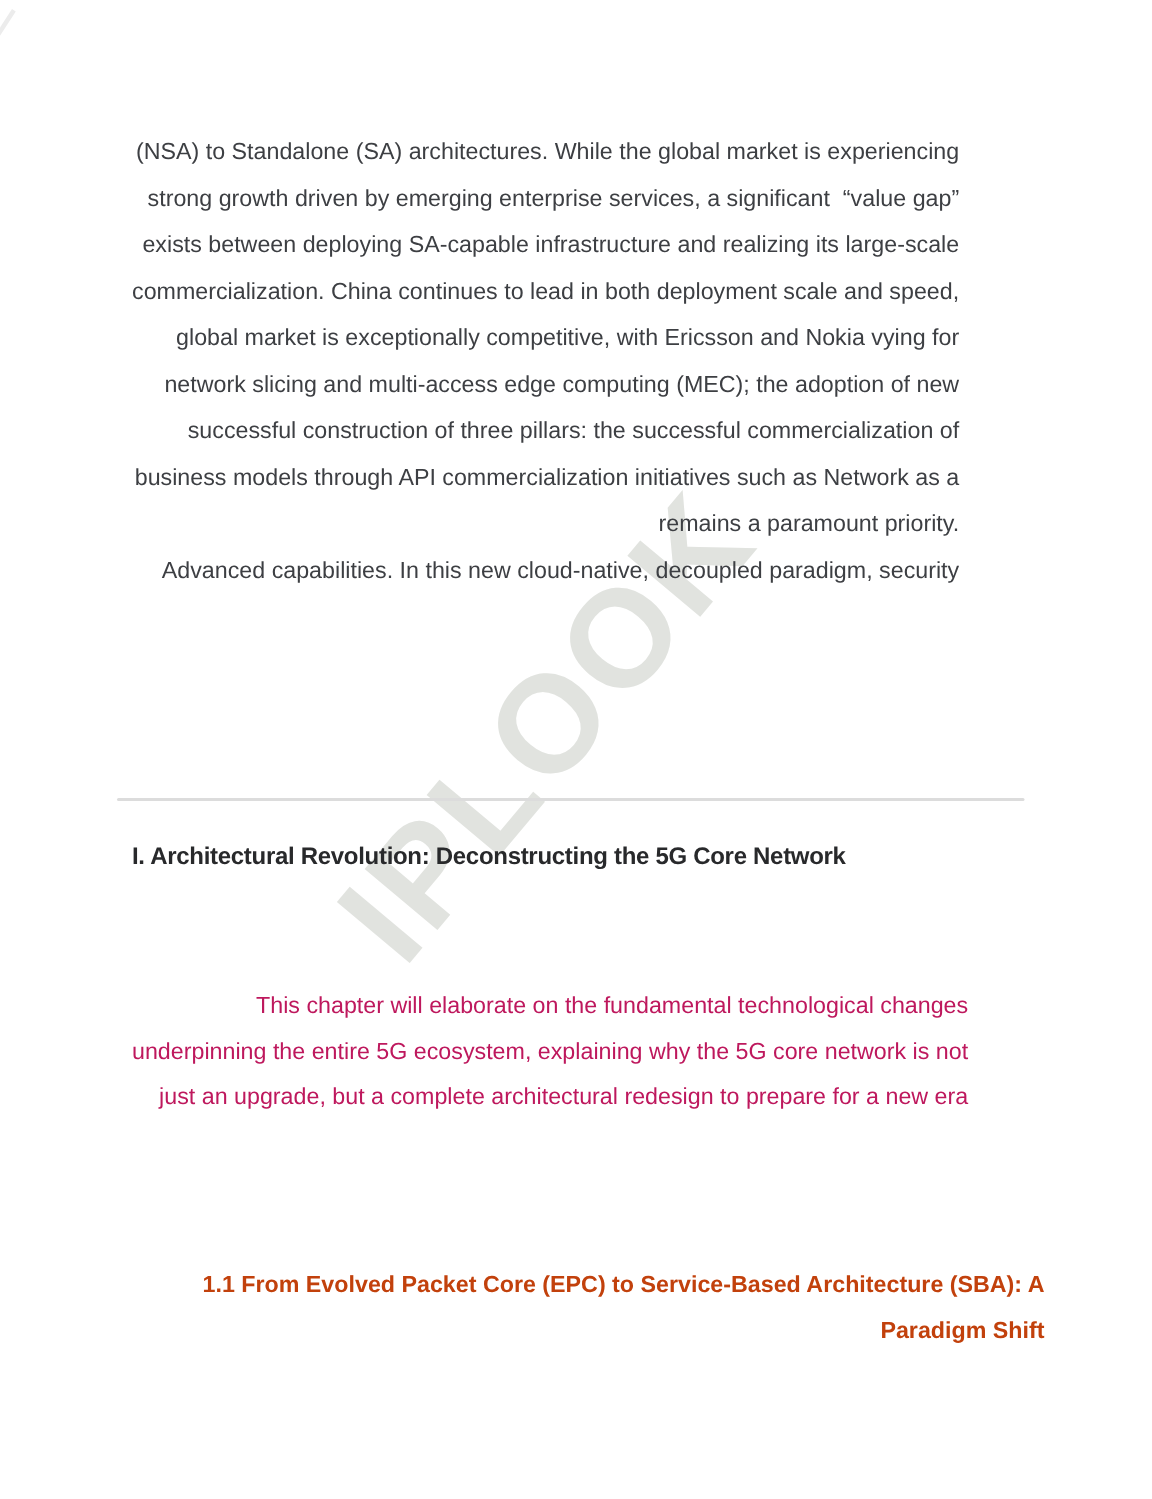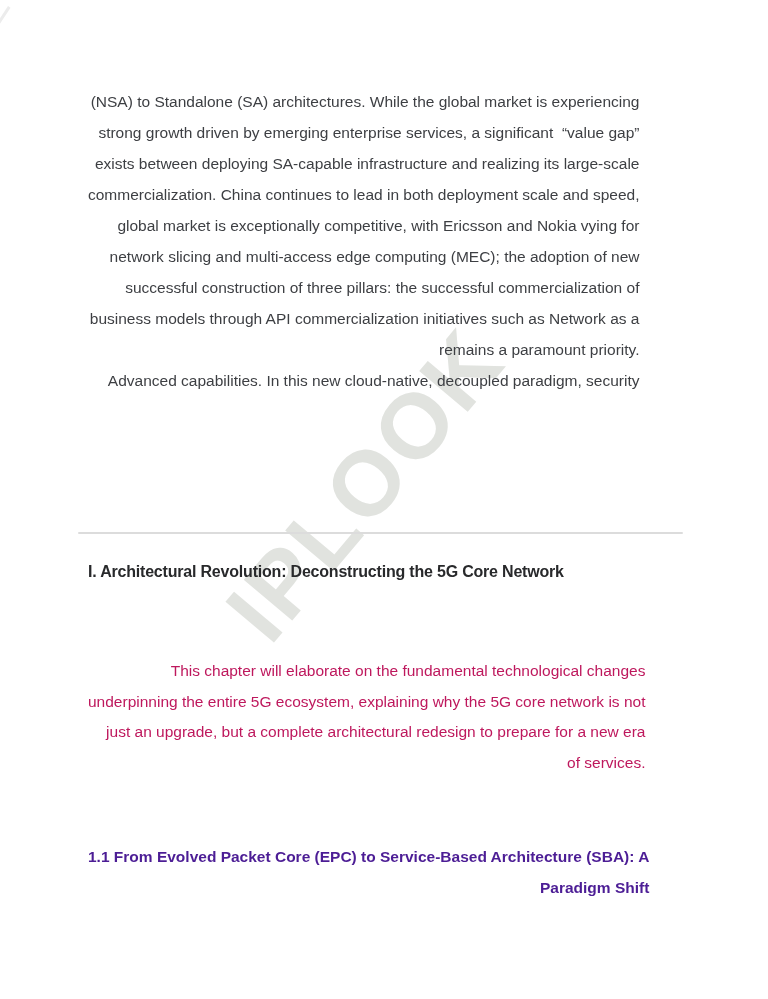--- a/index.html
+++ b/index.html
@@ -58,21 +58,21 @@
     font-size: 16px;
     font-weight: 700;
     letter-spacing: -0.2px;
     color: #28292b;
     line-height: 28px;
   }
 
   .p2 { top: 656px; color: #be185d; font-size: 15.5px; }
   .p2 .line { line-height: 30.5px; height: 30.5px; }
 
-  .subsection-heading { top: 841px; color: #4c1d95; font-size: 15.5px; font-weight: 700; }
+  .subsection-heading { top: 841px; color: #c2410c; font-size: 15.5px; font-weight: 700; margin-left: 47px; }
   .subsection-heading .line { line-height: 31px; height: 31px; }
 </style>
 </head>
 <body>
 
 <div class="page">
 
   <div class="corner-artifact"></div>
 
   <div class="watermark">IPLOOK</div>
@@ -91,21 +91,20 @@
   </div>
 
   <div class="divider"></div>
 
   <div class="textblock section-heading">I. Architectural Revolution: Deconstructing the 5G Core Network</div>
 
   <div class="textblock p2">
     <div class="line">This chapter will elaborate on the fundamental technological changes</div>
     <div class="line">underpinning the entire 5G ecosystem, explaining why the 5G core network is not</div>
     <div class="line">just an upgrade, but a complete architectural redesign to prepare for a new era</div>
-    <div class="line">of services.</div>
   </div>
 
   <div class="textblock subsection-heading">
     <div class="line">1.1 From Evolved Packet Core (EPC) to Service-Based Architecture (SBA): A</div>
     <div class="line">Paradigm Shift</div>
   </div>
 
 </div>
 
 </body></html>

